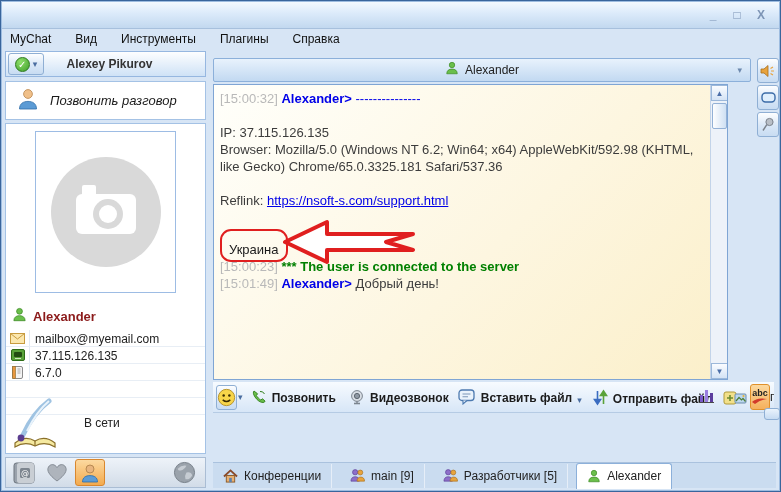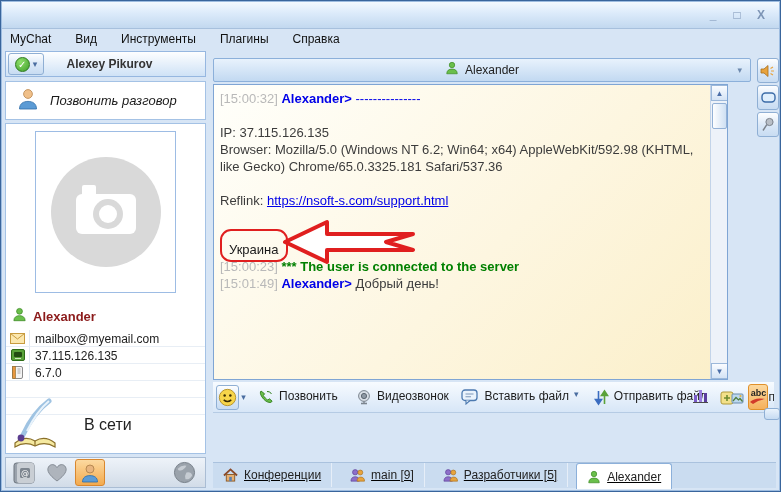--- a/index.html
+++ b/index.html
@@ -48,21 +48,21 @@
   .photo-box { position:absolute; left:29px; top:7px; width:141px; height:162px;
     border:1px solid #9dbce4; background:#fff; display:flex; align-items:center; justify-content:center; }
   .contact-name { position:absolute; left:6px; top:183px; display:flex; align-items:center; gap:6px; }
   .contact-name .nm { font-size:13px; font-weight:bold; color:#8b1a1a; }
   .info-rows { position:absolute; left:0; top:206px; width:199px; }
   .info-row { display:flex; height:17px; border-bottom:1px solid #e8eef5; align-items:flex-end; }
   .info-ico { width:24px; height:100%; display:flex; align-items:center; justify-content:center;
     border-right:1px solid #e2eaf3; }
   .info-txt { font-size:12px; color:#222; padding-left:5px; white-space:nowrap; }
   .quill { position:absolute; left:5px; top:273px; }
-  .sb-status-note { position:absolute; left:78px; top:292px; font-size:16px; color:#222; }
+  .sb-status-note { position:absolute; left:78px; top:292px; font-size:12px; color:#222; }
   .sb-iconbar { position:absolute; left:0; top:406px; width:201px; height:31px;
     background:linear-gradient(180deg,#eef3f9,#d2dce8); border:1px solid #aabdd4;
     display:flex; align-items:center; }
   .sb-tool { width:30px; height:27px; display:flex; align-items:center; justify-content:center;
     margin-left:3px; border-radius:3px; }
   .sb-tool.selected { background:linear-gradient(180deg,#fcd9a0,#f3aa4e);
     border:1px solid #d9872e; }
   .sb-tool.globe { position:absolute; right:6px; }
 
   
@@ -96,21 +96,21 @@
   .sc-btn { position:absolute; left:0; width:17px; height:16px;
     background:linear-gradient(180deg,#fafcff,#d4e3f5); border:1px solid #9cb8da;
     color:#4b6ea8; font-size:8px; text-align:center; line-height:15px; }
   .sc-thumb { position:absolute; left:1px; top:18px; width:15px; height:26px;
     background:linear-gradient(90deg,#fdfeff,#cfe0f3); border:1px solid #93b1d6; border-radius:2px; }
 
   
   .toolbar { position:absolute; left:2px; top:331px; width:561px; height:31px;
     background:linear-gradient(180deg,#f7fbff,#d7e6f7); border-bottom:1px solid #b5cbe4;
     display:flex; align-items:center; font-size:12px; color:#1c1c1c; }
-  .tb-btn { display:flex; align-items:flex-start; gap:5px; white-space:nowrap; }
+  .tb-btn { display:flex; align-items:flex-end; gap:5px; white-space:nowrap;font-weight:bold; }
   .smiley-btn { width:32px; height:25px; margin-left:3px; display:flex; align-items:center;
     justify-content:center; }
   .smiley-dd { width:13px; height:25px; display:flex; align-items:center; justify-content:center; }
   .overlap-ico { margin-left:-15px; position:relative; z-index:2; }
   .abc-btn { width:26px; height:26px; border:1px solid #e0902a; border-radius:3px;
     background:linear-gradient(180deg,#fcd9a0,#f5b05c); display:flex; flex-direction:column;
     align-items:center; justify-content:center; line-height:8px; }
   .abc-txt { font-size:9px; font-weight:bold; color:#222; }
   .clipped { overflow:hidden; width:8px; white-space:nowrap; }
 
@@ -120,21 +120,21 @@
   .input-caret { position:absolute; left:7px; top:7px; width:1px; height:19px; background:#000; }
   .ibeam { position:absolute; left:52px; top:11px; }
   .send-btn { position:absolute; right:0; top:0; width:88px; height:43px;
     background:linear-gradient(180deg,#e2edfa,#bed5ee); border:1px solid #9ab5d9;
     font-size:12px; color:#111; display:flex; align-items:center; justify-content:center; }
   .corner-chip { position:absolute; left:553px; top:357px; width:16px; height:12px;
     background:linear-gradient(180deg,#eaf3fc,#c6dbf2); border:1px solid #8fafd4; border-radius:3px; }
 
   
   .tabsrow { position:absolute; left:2px; top:411px; width:563px; height:26px;
-    background:#cadcf0; border-top:1px solid #aac2de; display:flex; align-items:flex-start;text-decoration:underline; }
+    background:#cadcf0; border-top:1px solid #aac2de; display:flex; align-items:center; }
   .tab { display:flex; align-items:center; gap:6px; height:24px; padding:0 10px;
     font-size:12px; color:#222; white-space:nowrap; }
   .tab.inactive { border-right:1px solid #e6eef8; }
   .tab.active { background:#fff; border:1px solid #8cb0da; border-bottom:none; height:26px;
     border-radius:3px 3px 0 0; }
   .tab-gap { width:8px; }
 </style>
 </head>
 <body>
 

